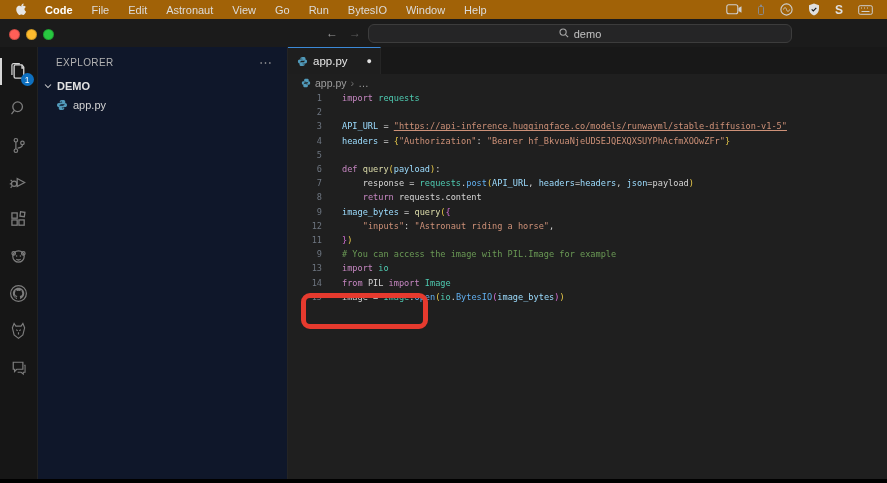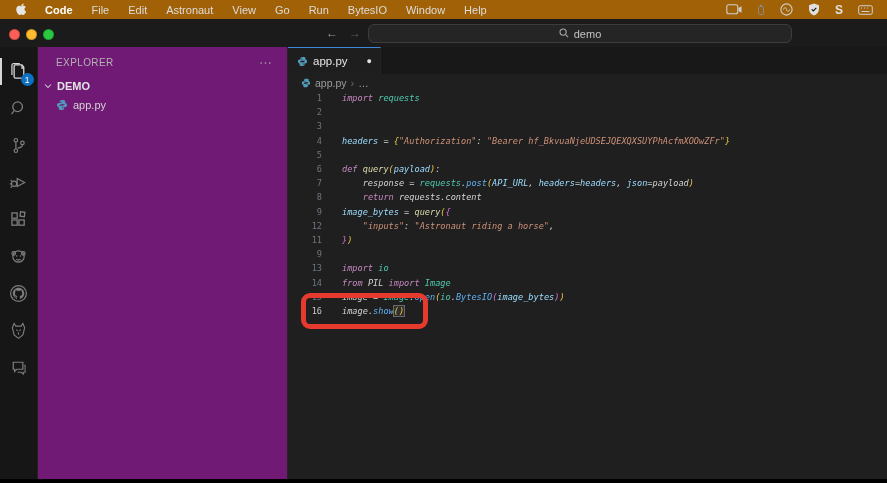--- a/index.html
+++ b/index.html
@@ -41,21 +41,21 @@
   .ab-item { position:relative; width:38px; height:37px; display:flex;
              align-items:center; justify-content:center; color:#7d7d7d; }
   .ab-item.active { color:#d7d7d7; }
   .ab-item.active::before { content:""; position:absolute; left:0; top:5px; bottom:5px;
                             width:2px; background:#d7d7d7; }
   .ab-badge { position:absolute; right:4px; bottom:4px; min-width:13px; height:13px;
               background:#0e70c0; border-radius:7px; color:#fff; font-size:8.5px;
               display:flex; align-items:center; justify-content:center; }
 
   
-  #sidebar { width:250px; background:#701a75; border-right:1px solid #242424;
+  #sidebar { width:250px; background:#0f172a; border-right:1px solid #242424;
              color:#cccccc; }
   #sb-header { height:30px; display:flex; align-items:center; padding:0 14px 0 18px; }
   #sb-title { font-size:10px; letter-spacing:0.4px; color:#b3b3b3; }
   #sb-actions { margin-left:auto; color:#9c9c9c; font-size:13px; letter-spacing:1px; }
   .tree-row { height:17px; display:flex; align-items:center; font-size:11px; color:#d3d3d3; }
   #folder-row { padding-left:4px; font-weight:bold; color:#e3e3e3; gap:3px; }
   #file-row { padding-left:18px; gap:5px; margin-top:2px; }
 
   
   #editor { position:relative; flex:1; background:#1f1f1f; overflow:hidden; }
@@ -68,21 +68,21 @@
   #breadcrumb { height:17px; display:flex; align-items:center; padding-left:13px; gap:4px;
                 font-size:10.5px; color:#9d9d9d; }
   .bc-sep { color:#6b6b6b; font-size:11px; }
 
   
   #code { position:absolute; left:0; top:44px; right:0;
           font-family:"DejaVu Sans Mono","Liberation Mono",monospace; font-size:8.6px; }
   .cl { height:14.2px; display:flex; align-items:center; white-space:pre; }
   .ln { width:34px; text-align:right; color:#6e7681; flex:none; }
   .cl.active .ln { color:#c6c6c6; }
-  .lc { padding-left:20px;font-style:italic; }
+  .lc { padding-left:20px; }
   .tk-kw{color:#c586c0} .tk-mod{color:#4ec9b0} .tk-var{color:#9cdcfe}
   .tk-fn{color:#dcdcaa} .tk-meth{color:#61afef} .tk-str{color:#ce9178}
   .tk-strlink{color:#ce9178; text-decoration:underline}
   .tk-com{color:#6a9955} .tk-pun{color:#d4d4d4} .tk-b1{color:#e8c94a} .tk-b2{color:#d670d6}
   .tk-match{color:#e8c94a; outline:1px solid #6a6a6a; background:rgba(120,120,120,.18)}
 
   
   #annotation { position:absolute; left:13px; top:246px; width:127px; height:36px;
                 border:5px solid #e63a2e; border-radius:9px; pointer-events:none; }
 
@@ -270,32 +270,31 @@
             <path fill="#519aba" d="M12 2c-2.8 0-4.5 1.2-4.5 3v2h4.8v.8H5.5C3.6 7.8 2 9.3 2 12s1.6 4.2 3.5 4.2H7v-2.4c0-1.9 1.6-3.4 3.5-3.4h4.9c1.6 0 3.1-1.4 3.1-3V5c0-1.8-1.7-3-4-3h-2.5z"></path>
             <path fill="#519aba" d="M12 22c2.8 0 4.5-1.2 4.5-3v-2h-4.8v-.8h6.8c1.9 0 3.5-1.5 3.5-4.2s-1.6-4.2-3.5-4.2H17v2.4c0 1.9-1.6 3.4-3.5 3.4H8.6c-1.6 0-3.1 1.4-3.1 3V19c0 1.8 1.7 3 4 3H12z"></path>
           </svg>
         <span>app.py</span>
         <span class="bc-sep">›</span>
         <span>…</span>
       </div>
       <div id="code">
           <div class="cl"><span class="ln">1</span><span class="lc"><span class="tk-kw">import </span><span class="tk-mod">requests</span></span></div>
           <div class="cl"><span class="ln">2</span><span class="lc"></span></div>
-          <div class="cl"><span class="ln">3</span></div>
+          <div class="cl"><span class="ln">3</span><span class="lc"><span class="tk-var">API_URL</span><span class="tk-pun"> = </span><span class="tk-strlink">"https://api-inference.huggingface.co/models/runwayml/stable-diffusion-v1-5"</span></span></div>
           <div class="cl"><span class="ln">4</span><span class="lc"><span class="tk-var">headers</span><span class="tk-pun"> = </span><span class="tk-b1">{</span><span class="tk-str">"Authorization"</span><span class="tk-pun">: </span><span class="tk-str">"Bearer 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"</span><span class="tk-b1">}</span></span></div>
           <div class="cl"><span class="ln">5</span><span class="lc"></span></div>
           <div class="cl"><span class="ln">6</span><span class="lc"><span class="tk-kw">def </span><span class="tk-fn">query</span><span class="tk-b1">(</span><span class="tk-var">payload</span><span class="tk-b1">)</span><span class="tk-pun">:</span></span></div>
           <div class="cl"><span class="ln">7</span><span class="lc"><span class="tk-pun">    response = </span><span class="tk-mod">requests</span><span class="tk-pun">.</span><span class="tk-meth">post</span><span class="tk-b1">(</span><span class="tk-var">API_URL</span><span class="tk-pun">, </span><span class="tk-var">headers</span><span class="tk-pun">=</span><span class="tk-var">headers</span><span class="tk-pun">, </span><span class="tk-var">json</span><span class="tk-pun">=</span><span class="tk-pun">payload</span><span class="tk-b1">)</span></span></div>
           <div class="cl"><span class="ln">8</span><span class="lc"><span class="tk-pun">    </span><span class="tk-kw">return </span><span class="tk-pun">requests.content</span></span></div>
           <div class="cl"><span class="ln">9</span><span class="lc"><span class="tk-var">image_bytes</span><span class="tk-pun"> = </span><span class="tk-fn">query</span><span class="tk-b1">(</span><span class="tk-b2">{</span></span></div>
           <div class="cl"><span class="ln">12</span><span class="lc"><span class="tk-pun">    </span><span class="tk-str">"inputs"</span><span class="tk-pun">: </span><span class="tk-str">"Astronaut riding a horse"</span><span class="tk-pun">,</span></span></div>
           <div class="cl"><span class="ln">11</span><span class="lc"><span class="tk-b2">}</span><span class="tk-b1">)</span></span></div>
-          <div class="cl"><span class="ln">9</span></div>
+          <div class="cl"><span class="ln">9</span><span class="lc"><span class="tk-com"># You can access the image with PIL.Image for example</span></span></div>
           <div class="cl"><span class="ln">13</span><span class="lc"><span class="tk-kw">import </span><span class="tk-mod">io</span></span></div>
           <div class="cl"><span class="ln">14</span><span class="lc"><span class="tk-kw">from </span><span class="tk-pun">PIL </span><span class="tk-kw">import </span><span class="tk-mod">Image</span></span></div>
           <div class="cl"><span class="ln">15</span><span class="lc"><span class="tk-pun">image = </span><span class="tk-mod">Image</span><span class="tk-pun">.</span><span class="tk-meth">open</span><span class="tk-b1">(</span><span class="tk-mod">io</span><span class="tk-pun">.</span><span class="tk-meth">BytesIO</span><span class="tk-b2">(</span><span class="tk-var">image_bytes</span><span class="tk-b2">)</span><span class="tk-b1">)</span></span></div>
-          <div class="cl active"><span class="ln">16</span><span class="lc"><span class="tk-pun">image</span><span class="tk-pun">.</span><span class="tk-meth">show</span><span class="tk-match">()</span></span></div>
         </div>
       <div id="annotation"></div>
     </div>
   </div>
 
 </div>
 
 </body></html>

